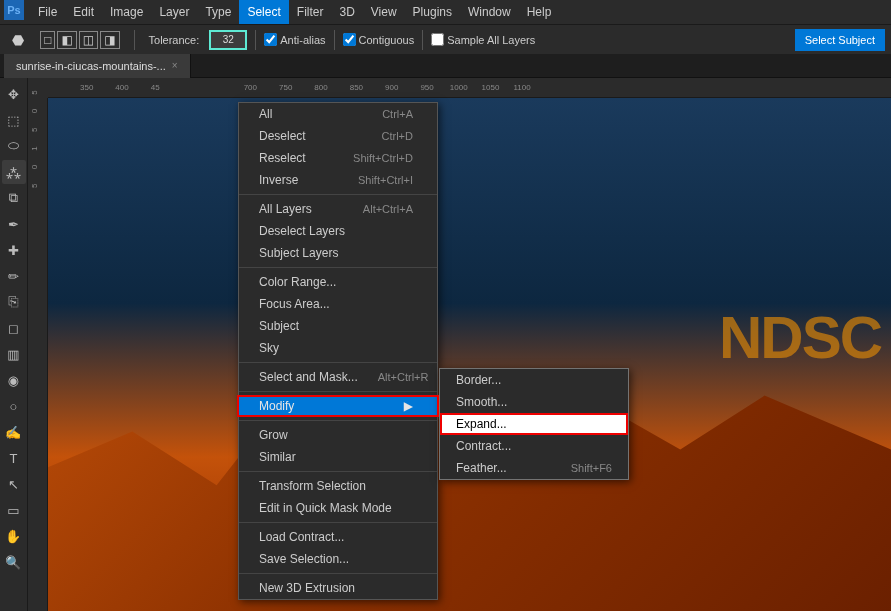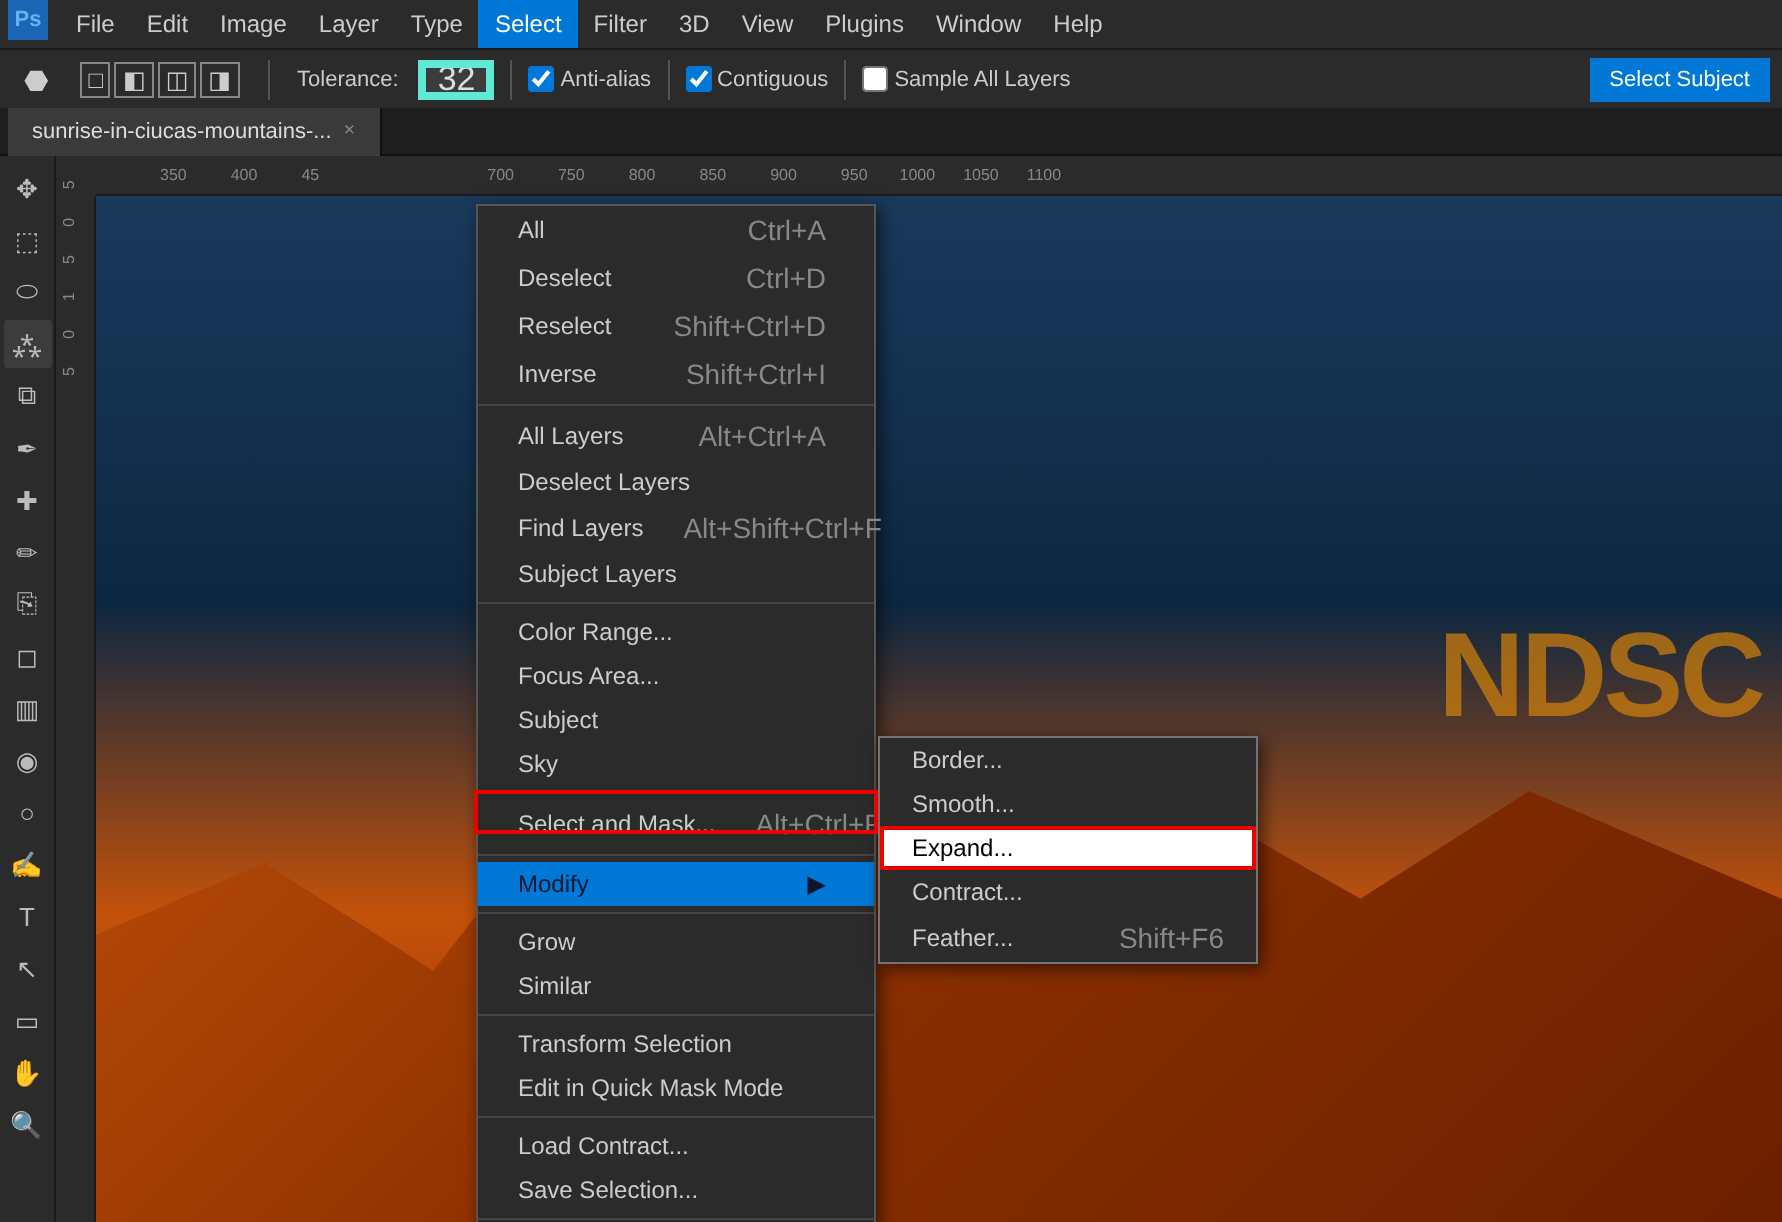--- a/index.html
+++ b/index.html
@@ -55,23 +55,23 @@
     .toolbar-item {
       padding: 2px 6px;
       color: #ccc;
       font-size: 11px;
       display: flex;
       align-items: center;
       gap: 4px;
     }
     .toolbar-input {
       background: #3c3c3c;
-      border: 4px solid #5eead4;
+      border: 2px solid #5eead4;
       color: #ddd;
-      font-size: 17px;
+      font-size: 10px;
       width: 38px;
       height: 20px;
       padding: 1px 3px;
       text-align: center;
     }
     .toolbar-checkbox-group {
       display: flex;
       align-items: center;
       gap: 3px;
       color: #ccc;
@@ -233,23 +233,23 @@
       display: flex;
       align-items: center;
       justify-content: space-between;
       padding: 4px 24px 4px 20px;
       color: #ccc;
       font-size: 12px;
       cursor: pointer;
       white-space: nowrap;
       gap: 20px;
     }
-    .menu-item.active-highlight { background: #0078d7; color: #0f172a; }
+    .menu-item.active-highlight { background: #0078d7; color: #e5e5e5; }
     .menu-sep { height: 1px; background: #444; margin: 3px 0; }
-    .menu-shortcut { color: #888; font-size: 14px; margin-left: auto; }
+    .menu-shortcut { color: #888; font-size: 11px; margin-left: auto; }
     .menu-arrow { margin-left: 4px; }
 
     
     .submenu {
       position: absolute;
       background: #2b2b2b;
       border: 1px solid #737373;
       min-width: 180px;
       box-shadow: 2px 2px 8px rgba(0,0,0,0.6);
       pointer-events: all;
@@ -429,24 +429,20 @@
         </div>
         <div class="menu-sep"></div>
         <div class="menu-item">
           <span>All Layers</span>
           <span class="menu-shortcut">Alt+Ctrl+A</span>
         </div>
         <div class="menu-item">
           <span>Deselect Layers</span>
         </div>
         <div class="menu-item">
-          <span>Find Layers</span>
-          <span class="menu-shortcut">Alt+Shift+Ctrl+F</span>
-        </div>
-        <div class="menu-item">
           <span>Subject Layers</span>
         </div>
         <div class="menu-sep"></div>
         <div class="menu-item">
           <span>Color Range...</span>
         </div>
         <div class="menu-item">
           <span>Focus Area...</span>
         </div>
         <div class="menu-item">

